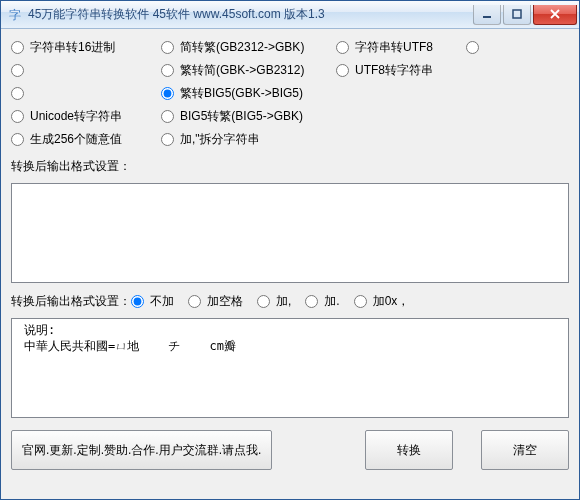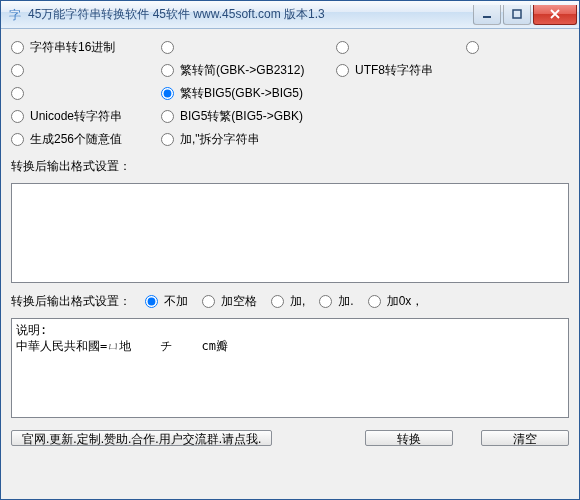--- a/index.html
+++ b/index.html
@@ -73,48 +73,47 @@
     display: flex;
     align-items: center;
     gap: 4px;
     white-space: nowrap;
     color: #000;
   }
   .radio-item input, .chk-item input { margin: 0 2px 0 0; }
   .section-row {
     display: flex;
     align-items: center;
-    gap: 14px;
     padding: 4px 0 2px 0;
     white-space: nowrap;
   }
   .section-label { color: #000; }
   .textarea {
     width: 100%;
     resize: none;
     font-family: "SimSun", monospace;
     font-size: 12px;
-    padding: 3px 4px;
+    padding: 3px 12px;
     border: 1px solid #828790;
     background: #fff;
     overflow-y: scroll;
     line-height: 1.35;
     color: #000;
   }
   .ta-top { height: 100px; }
   .ta-bot { height: 100px; }
   .button-row {
     display: flex;
     align-items: center;
     gap: 28px;
     padding-top: 6px;
   }
   .spacer { flex: 1; }
   .btn {
-    height: 16px;
+    height: 40px;
     min-width: 88px;
     padding: 0 10px;
     background: linear-gradient(to bottom,#fdfdfd,#e4e4e4);
     border: 1px solid #8a8f97;
     border-radius: 2px;
     font-size: 12px;
     font-family: inherit;
     color: #000;
   }
   .btn.wide { min-width: 250px; }
@@ -152,23 +151,25 @@
 
   <div class="client">
 
     <div class="radio-grid" id="mode-grid">
         <label class="radio-item">
           <input type="radio" name="mode" style="">
           <span>字符串转16进制</span>
         </label>
         <label class="radio-item">
           <input type="radio" name="mode" style="">
-        </label>
-        <label class="radio-item">
-          <input type="radio" name="mode" style="">
+          <span>简转繁(GB2312-&gt;GBK)</span>
+        </label>
+        <label class="radio-item">
+          <input type="radio" name="mode" style="">
+          <span>字符串转UTF8</span>
         </label>
         <label class="radio-item">
           <input type="radio" name="mode" style="">
         </label>
         <label class="radio-item">
           <input type="radio" name="mode" style="">
         </label>
         <label class="radio-item">
           <input type="radio" name="mode" style="">
           <span>繁转简(GBK-&gt;GB2312)</span>

